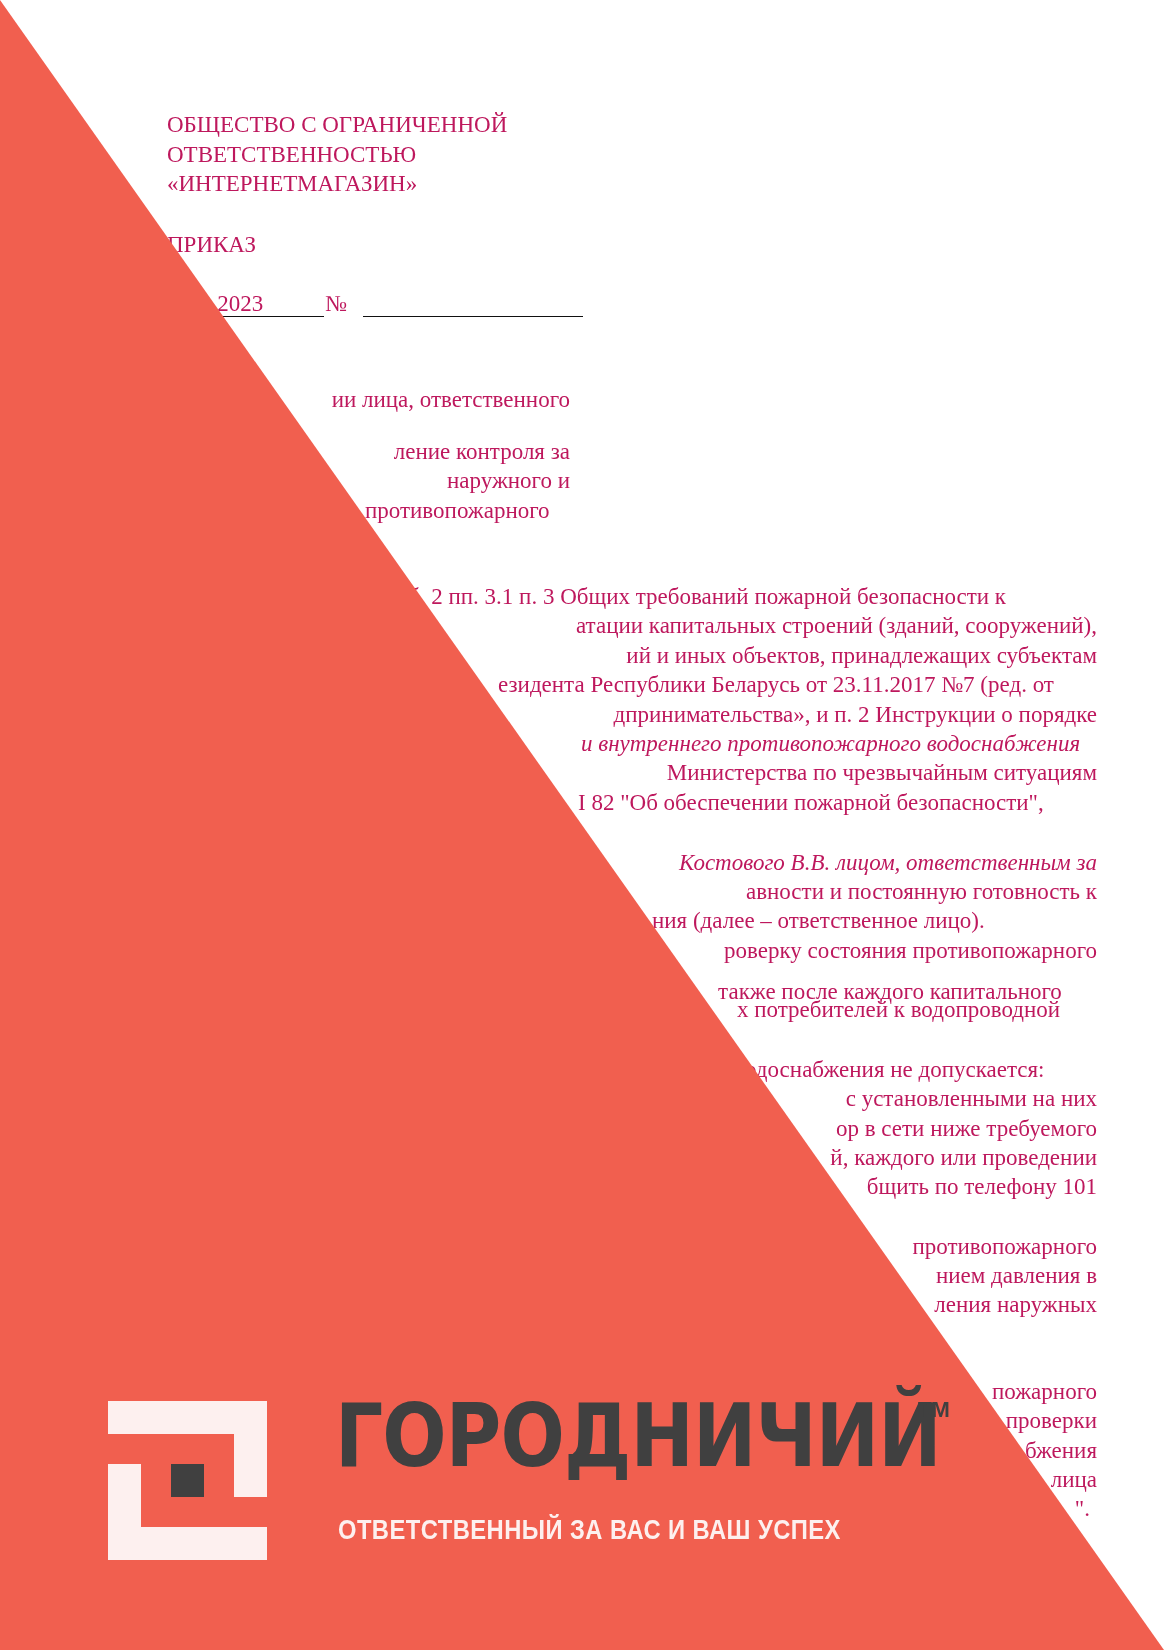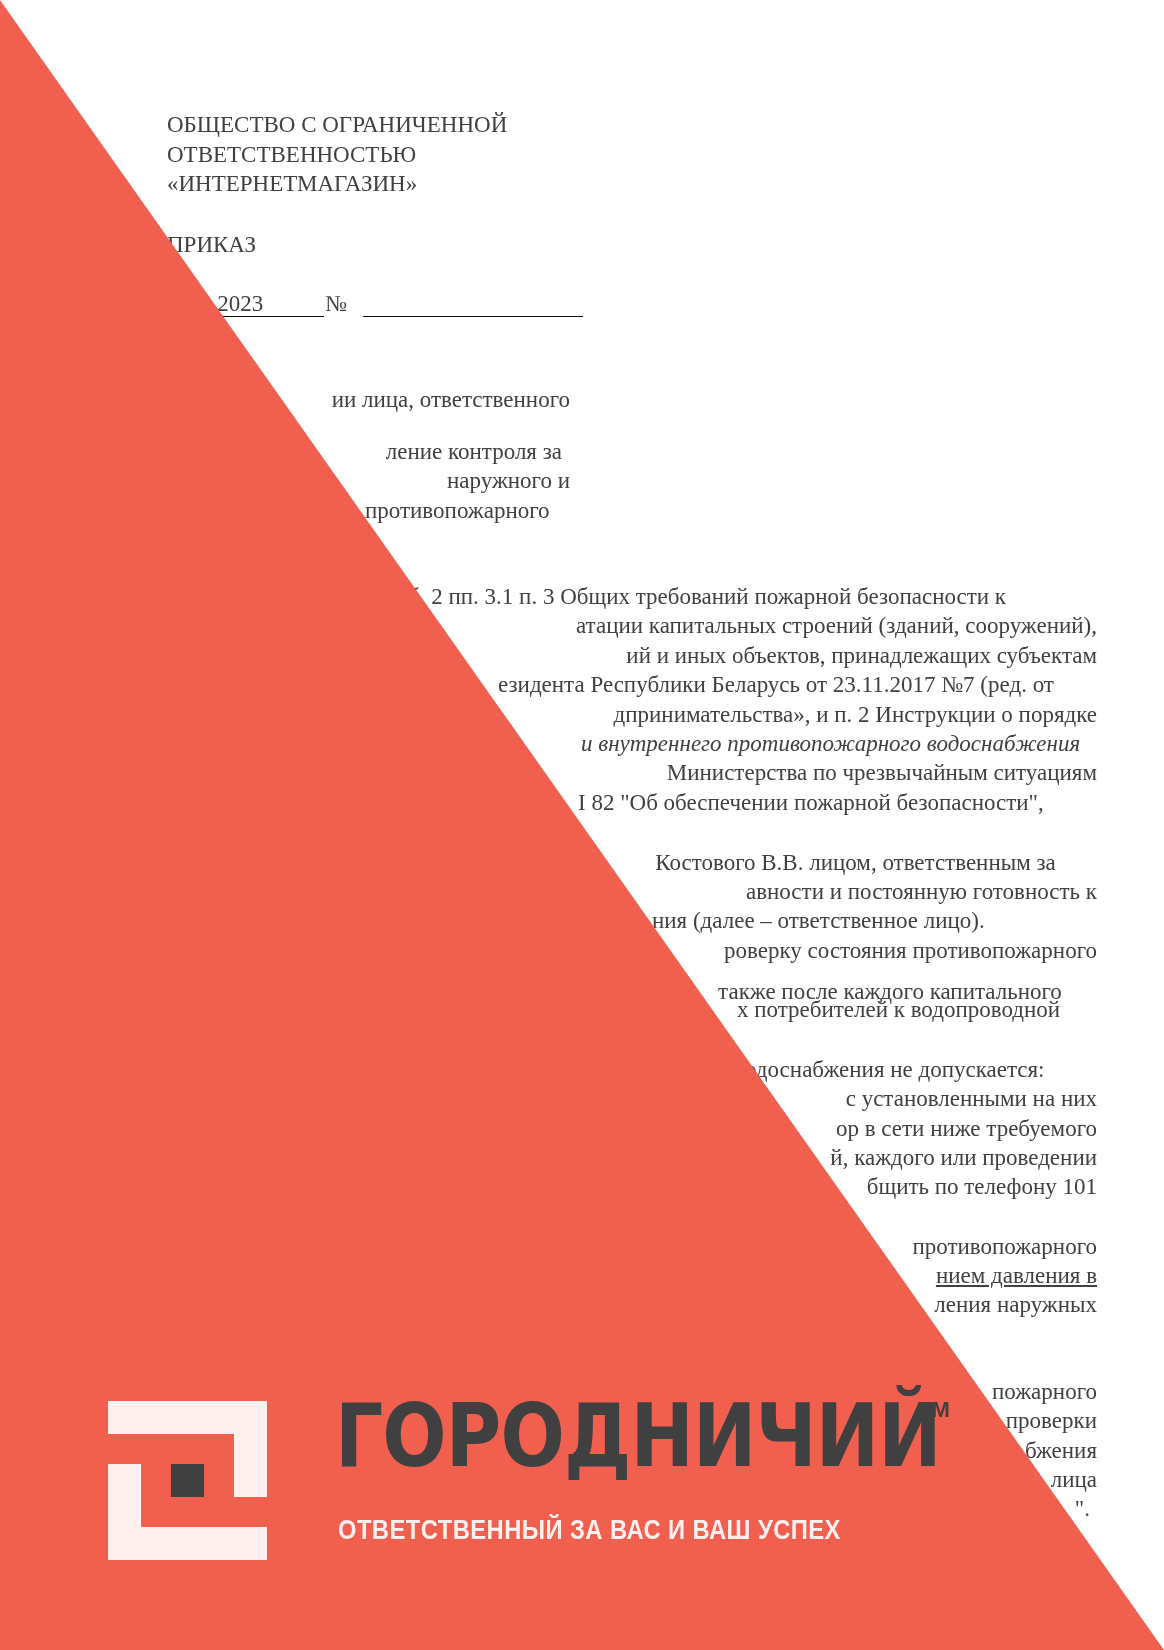--- a/index.html
+++ b/index.html
@@ -5,21 +5,21 @@
   html, body { margin: 0; padding: 0; }
   body {
     width: 1164px; height: 1650px; position: relative; overflow: hidden;
     background: #ffffff;
     font-family: "Liberation Serif", "DejaVu Serif", serif;
     color: #111;
   }
   .doc { position: absolute; left: 0; top: 0; width: 1164px; height: 1650px; }
   .line {
     position: absolute; font-size: 23px; line-height: 29px; white-space: nowrap;
-    color: #404040;
+    color: #be185d;
   }
   .underline-field {
     position: absolute; border-bottom: 1.5px solid #111; height: 0;
   }
   .overlay {
     position: absolute; left: 0; top: 0; width: 1164px; height: 1650px;
     pointer-events: none;
   }
   .brand {
     position: absolute; left: 0; top: 0; width: 1164px; height: 1650px;
@@ -56,49 +56,49 @@
   <div class="line" style="left:167px; top:169px;">«ИНТЕРНЕТМАГАЗИН»</div>
 
   <div class="line" style="left:167px; top:230px;">ПРИКАЗ</div>
 
   <div class="line" style="left:200px; top:289px;">2.2023</div>
   <div class="underline-field" style="left:200px; top:316px; width:124px;"></div>
   <div class="line" style="left:325px; top:289px;">№</div>
   <div class="underline-field" style="left:363px; top:316px; width:220px;"></div>
 
   <div class="line" style="left:270px; top:385px; width:300px; text-align:right;">ии  лица,  ответственного</div>
-  <div class="line" style="left:292px; top:437px; width:270px; text-align:right;">ление     контроля     за</div>
+  <div class="line" style="left:300px; top:437px; width:270px; text-align:right;">ление     контроля     за</div>
   <div class="line" style="left:365px; top:466px; width:205px; text-align:right;">наружного            и</div>
   <div class="line" style="left:365px; top:496px;">противопожарного</div>
 
   <div class="line" style="left:408px; top:582px;">б. 2 пп. 3.1 п. 3 Общих требований пожарной безопасности к</div>
   <div class="line" style="left:447px; top:611px; width:650px; text-align:right;">атации   капитальных   строений   (зданий,   сооружений),</div>
   <div class="line" style="left:476px; top:641px; width:621px; text-align:right;">ий    и    иных    объектов,    принадлежащих    субъектам</div>
   <div class="line" style="left:498px; top:670px;">езидента Республики Беларусь от 23.11.2017 №7 (ред. от</div>
   <div class="line" style="left:518px; top:700px; width:579px; text-align:right;">дпринимательства»,  и  п.  2  Инструкции  о  порядке</div>
   <div class="line" style="left:551px; top:729px; width:559px; text-align:center;font-style:italic;">и  внутреннего  противопожарного  водоснабжения</div>
   <div class="line" style="left:558px; top:758px; width:539px; text-align:right;">Министерства    по    чрезвычайным    ситуациям</div>
   <div class="line" style="left:578px; top:788px;">I 82 "Об обеспечении пожарной безопасности",</div>
 
-  <div class="line" style="left:614px; top:848px; width:483px; text-align:center;">Костового  В.В.  лицом,  ответственным  за</div>
+  <div class="line" style="left:614px; top:848px; width:483px; text-align:right;font-style:italic;">Костового  В.В.  лицом,  ответственным  за</div>
   <div class="line" style="left:630px; top:877px; width:467px; text-align:right;">авности    и    постоянную    готовность    к</div>
   <div class="line" style="left:652px; top:906px;">ния (далее – ответственное лицо).</div>
 
   <div class="line" style="left:660px; top:936px; width:437px; text-align:right;">роверку  состояния  противопожарного</div>
   <div class="line" style="left:683px; top:965px; width:414px; text-align:center;margin-top:12px;">также  после  каждого  капитального</div>
   <div class="line" style="left:700px; top:995px; width:397px; text-align:center;">х  потребителей  к  водопроводной</div>
 
   <div class="line" style="left:745px; top:1055px;">одоснабжения не допускается:</div>
   <div class="line" style="left:770px; top:1084px; width:327px; text-align:right;">с   установленными   на   них</div>
   <div class="line" style="left:790px; top:1114px; width:307px; text-align:right;">ор в сети ниже требуемого</div>
   <div class="line" style="left:810px; top:1143px; width:287px; text-align:right;">й, каждого или проведении</div>
   <div class="line" style="left:830px; top:1172px; width:267px; text-align:right;">бщить по телефону 101</div>
 
   <div class="line" style="left:890px; top:1232px; width:207px; text-align:right;">противопожарного</div>
-  <div class="line" style="left:900px; top:1261px; width:197px; text-align:right;text-decoration:underline;">нием давления в</div>
+  <div class="line" style="left:900px; top:1261px; width:197px; text-align:right;">нием давления в</div>
   <div class="line" style="left:920px; top:1290px; width:177px; text-align:right;">ления наружных</div>
 
   <div class="line" style="left:980px; top:1377px; width:117px; text-align:right;">пожарного</div>
   <div class="line" style="left:1000px; top:1406px; width:97px; text-align:right;">проверки</div>
   <div class="line" style="left:1010px; top:1436px; width:87px; text-align:right;">бжения</div>
   <div class="line" style="left:1030px; top:1465px; width:67px; text-align:right;">лица</div>
   <div class="line" style="left:1060px; top:1494px; width:30px; text-align:right;">".</div>
 </div>
 
 <svg class="overlay" width="1164" height="1650" viewBox="0 0 1164 1650">

